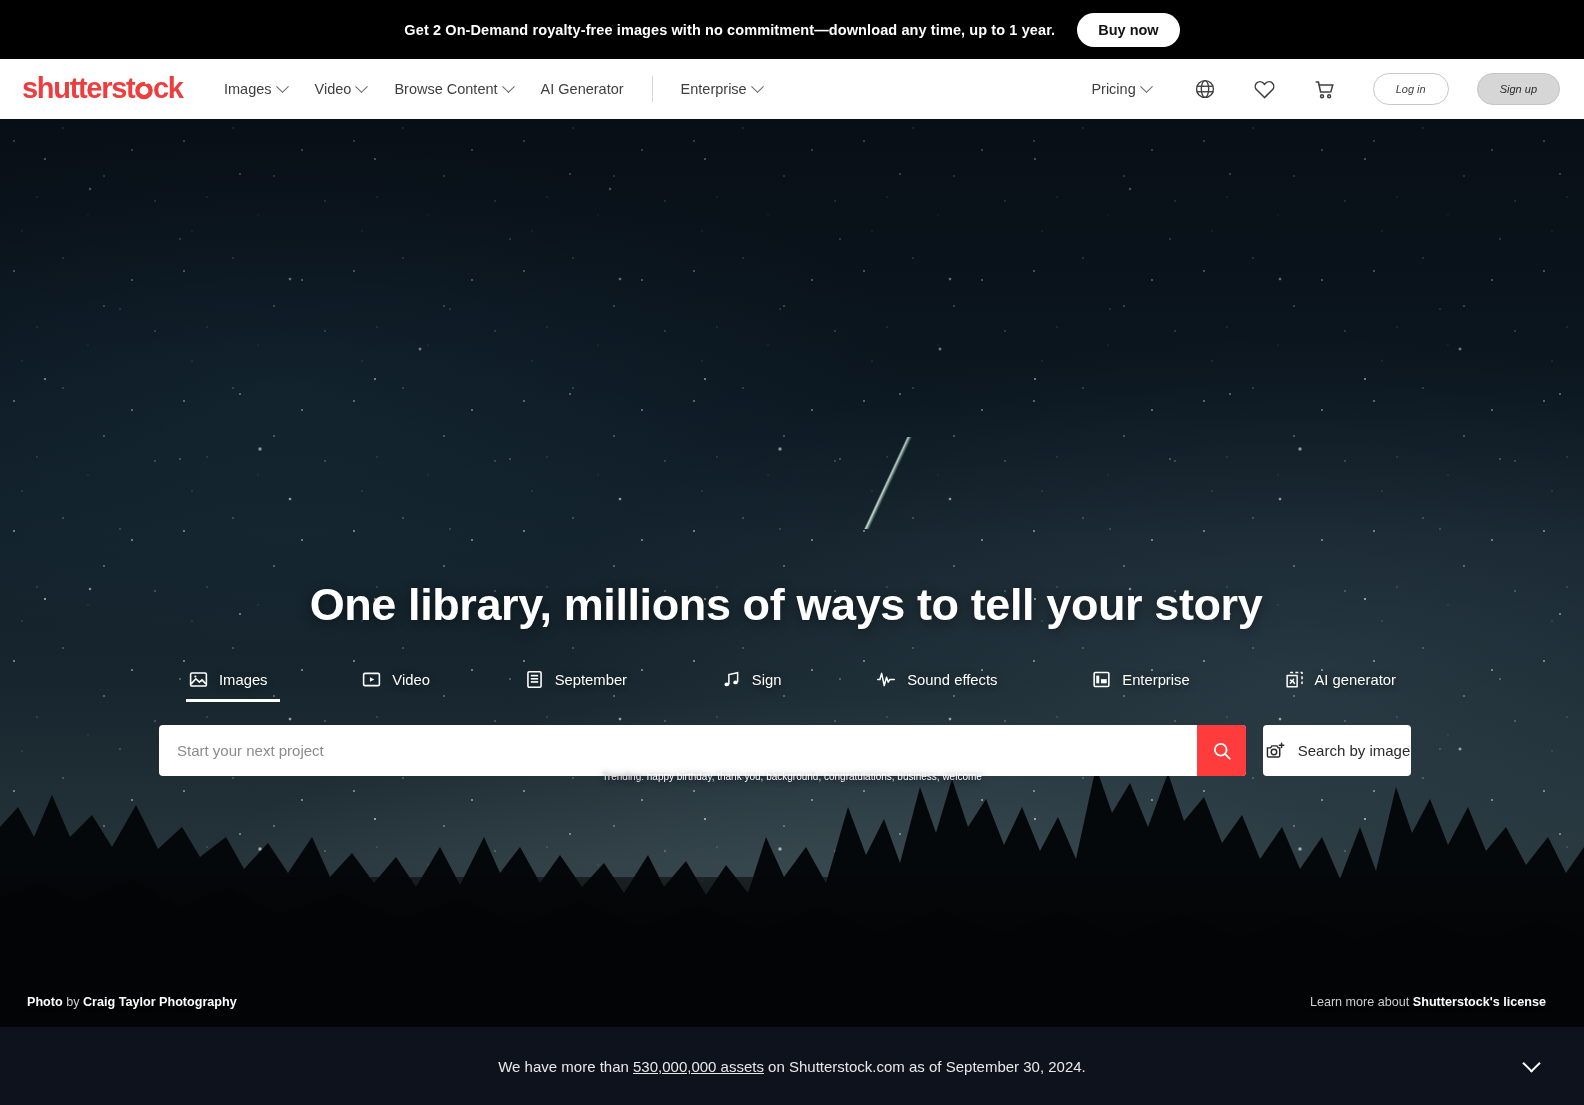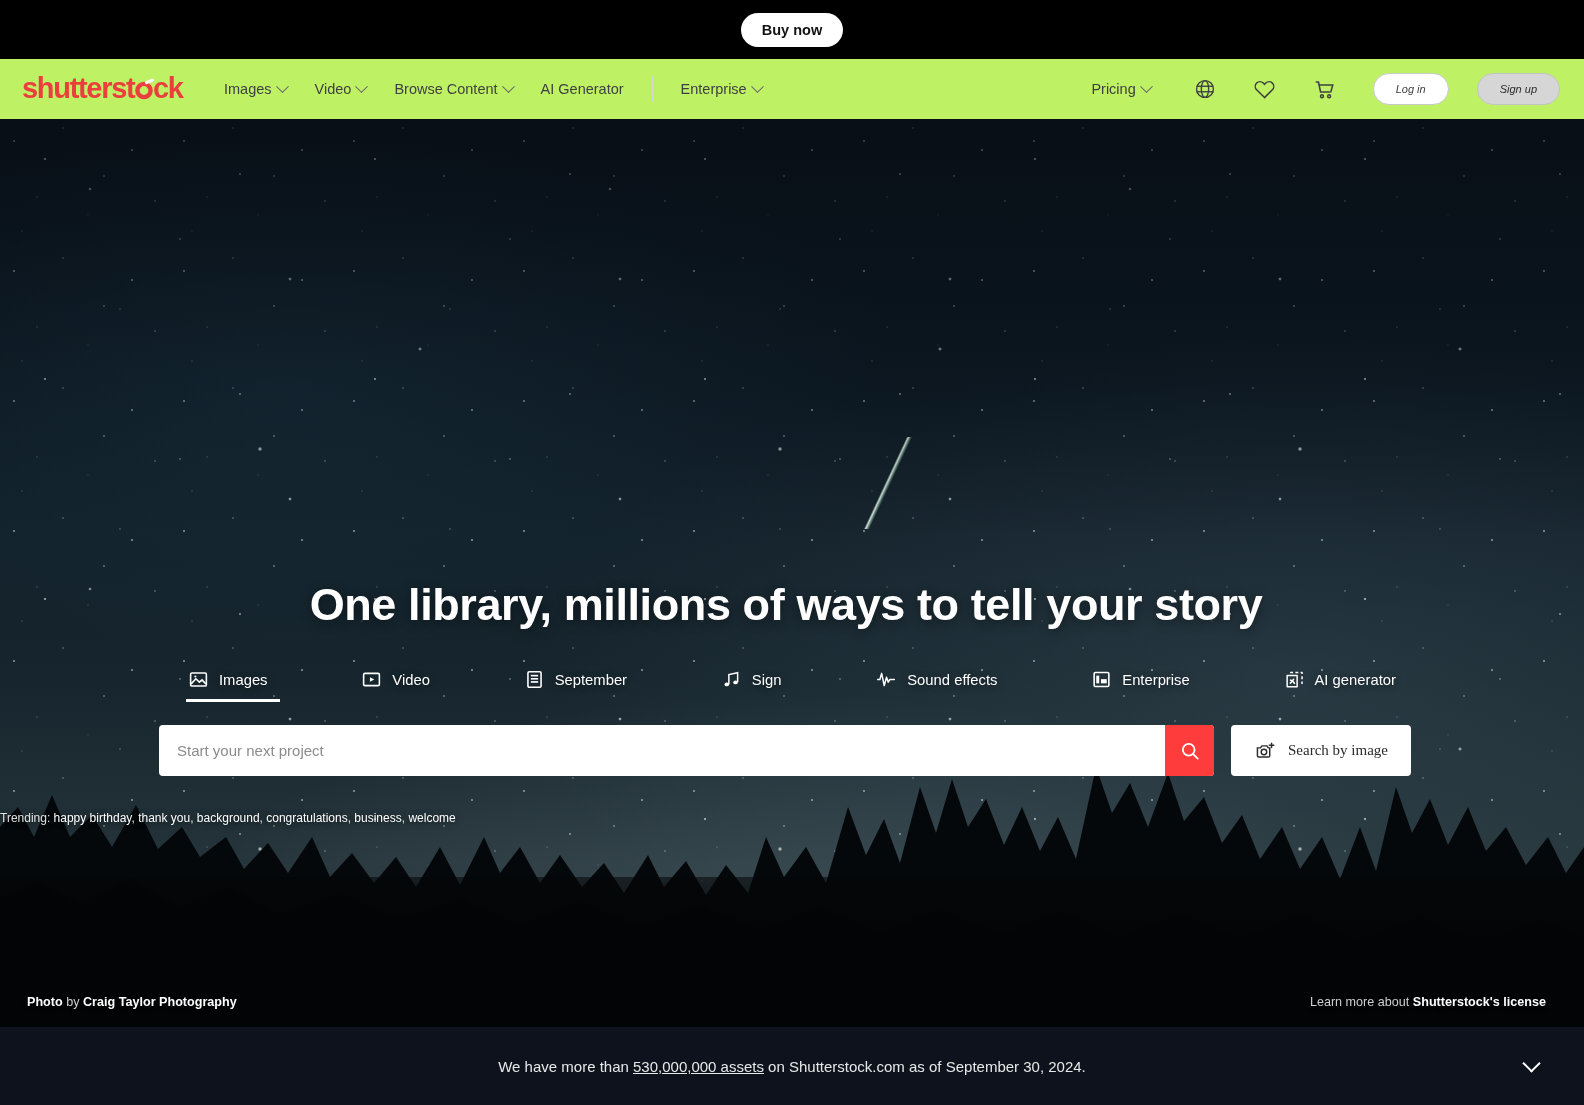--- a/index.html
+++ b/index.html
@@ -39,21 +39,21 @@
     font-weight: bold;
     padding: 9px 21px;
     cursor: pointer;
     font-family: "Liberation Sans", sans-serif;
   }
 
   
   .header {
     position: relative;
     height: 60px;
-    background: #bef264;
+    background: #ffffff;
     display: flex;
     align-items: center;
     padding: 0 24px 0 22px;
     z-index: 25;
   }
   .logo {
     display: flex;
     align-items: baseline;
     color: #ec3e3e;
     font-size: 30px;
@@ -289,37 +289,38 @@
   .search-submit {
     width: 49px;
     background: #ff3c3c;
     border: none;
     display: flex; align-items: center; justify-content: center;
     cursor: pointer;
   }
   .img-search-btn {
     background: #fff;
     border-radius: 4px;
-    width: 180px;
+    width: 148px;
     display: flex;
     align-items: center;
     justify-content: center;
     gap: 11px;
     font-size: 15px;
     color: #2b2b2b;
     cursor: pointer;
     border: none;
-    font-family: Liberation Serif, serif;
+    font-family: Liberation Sans, sans-serif;
   }
 
   .trending {
     position: absolute;
-    top: 692px; left: 0; right: 0;
+    top: 652px; left: 0; right: 0;
+    text-align: center;
     color: #fff;
-    font-size: 12px;
+    font-size: 10px;
     text-shadow: 0 1px 6px rgba(0,0,0,.6);
   }
   .trending .lbl { color: #e2e2e2; }
   .trending a { color: #fff; text-decoration: none; cursor: pointer; }
   .trending .sep { color: #e2e2e2; }
 
   
   .credit {
     position: absolute;
     bottom: 18px; left: 27px;
@@ -362,20 +363,21 @@
     transform: translateY(-70%) rotate(45deg);
     cursor: pointer;
   }
 </style>
 </head>
 <body>
 
 <div class="page">
 
   <div class="promo">
+    <span class="promo-text">Get 2 On-Demand royalty-free images with no commitment—download any time, up to 1 year.</span>
     <button class="promo-btn">Buy now</button>
   </div>
 
   <div class="header">
     <div class="logo">
       <svg width="166" height="30" viewBox="0 0 166 30" aria-hidden="true">
         <text x="0" y="24" font-family="Liberation Sans, sans-serif" font-size="29" font-weight="bold" letter-spacing="-1.3" fill="#ec3e3e">shutterst</text>
         <circle cx="122" cy="16.5" r="6.6" fill="none" stroke="#ec3e3e" stroke-width="4.4"></circle>
         <path d="M124.5 8.6 L130.5 6.2" stroke="#fff" stroke-width="3" stroke-linecap="round"></path>
         <text x="131" y="24" font-family="Liberation Sans, sans-serif" font-size="29" font-weight="bold" letter-spacing="-1.3" fill="#ec3e3e">ck</text>

